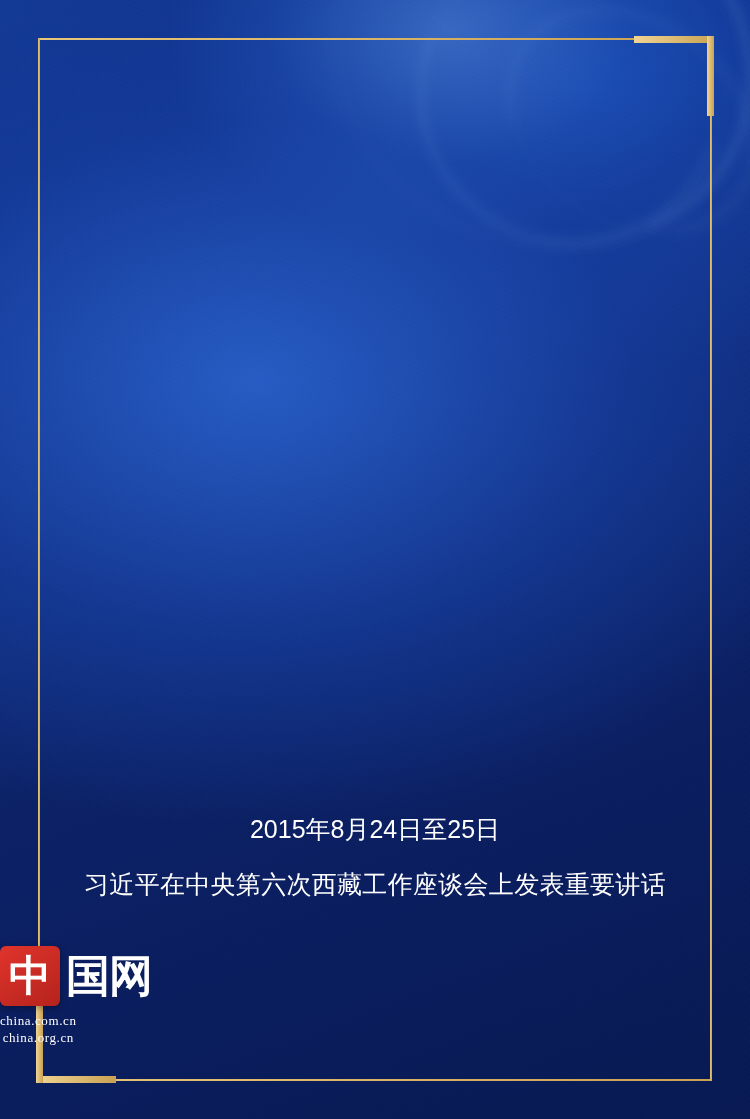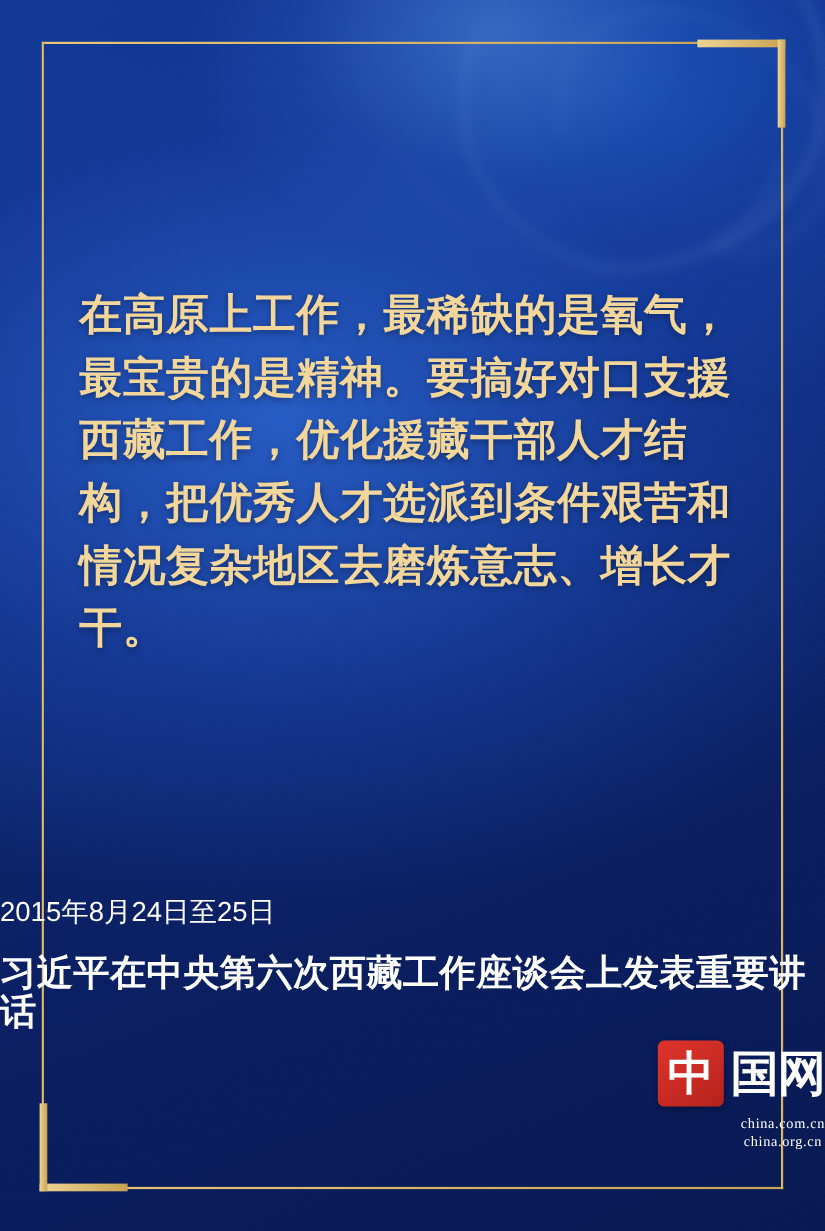--- a/index.html
+++ b/index.html
@@ -103,44 +103,42 @@
     line-height: 57px;
     letter-spacing: 0.5px;
     text-shadow: 0 2px 6px rgba(0,0,0,0.35);
     font-family: "Liberation Sans", "DejaVu Sans", sans-serif;
   }
 
   .meta {
     position: absolute;
     left: 0;
     right: 0;
-    text-align: left;
+    text-align: center;
     color: #ffffff;
   }
   .meta-date {
     top: 812px;
     font-size: 25px;
     line-height: 34px;
   }
   .meta-desc {
     top: 866px;
-    font-size: 33px;
+    font-size: 25px;
     line-height: 36px;
     letter-spacing: 0.3px;
-    font-weight: bold;
   }
 
   .logo {
     position: absolute;
     left: 0; right: 0;
     top: 946px;
     display: flex;
     flex-direction: column;
-    align-items: flex-end;
-    margin-left: 24px;
+    align-items: flex-start;
   }
   .logo-mark {
     display: flex;
     align-items: center;
     justify-content: center;
   }
   .logo-seal {
     width: 60px;
     height: 60px;
     border-radius: 6px;
@@ -198,21 +196,20 @@
 
   <div class="corner corner-tr">
     <span class="h"></span>
       <span class="v"></span>
   </div>
   <div class="corner corner-bl">
     <span class="h"></span>
       <span class="v"></span>
   </div>
 
-  <div class="quote">在高原上工作，最稀缺的是氧气，最宝贵的是精神。要搞好对口支援西藏工作，优化援藏干部人才结构，把优秀人才选派到条件艰苦和情况复杂地区去磨炼意志、增长才干。</div>
 
   <div class="meta meta-date">2015年8月24日至25日</div>
   <div class="meta meta-desc">习近平在中央第六次西藏工作座谈会上发表重要讲话</div>
 
   <div class="logo">
     <div class="logo-mark">
       <div class="logo-seal"></div>
       <div class="logo-word">国网</div>
     </div>
     <div class="logo-urls">

